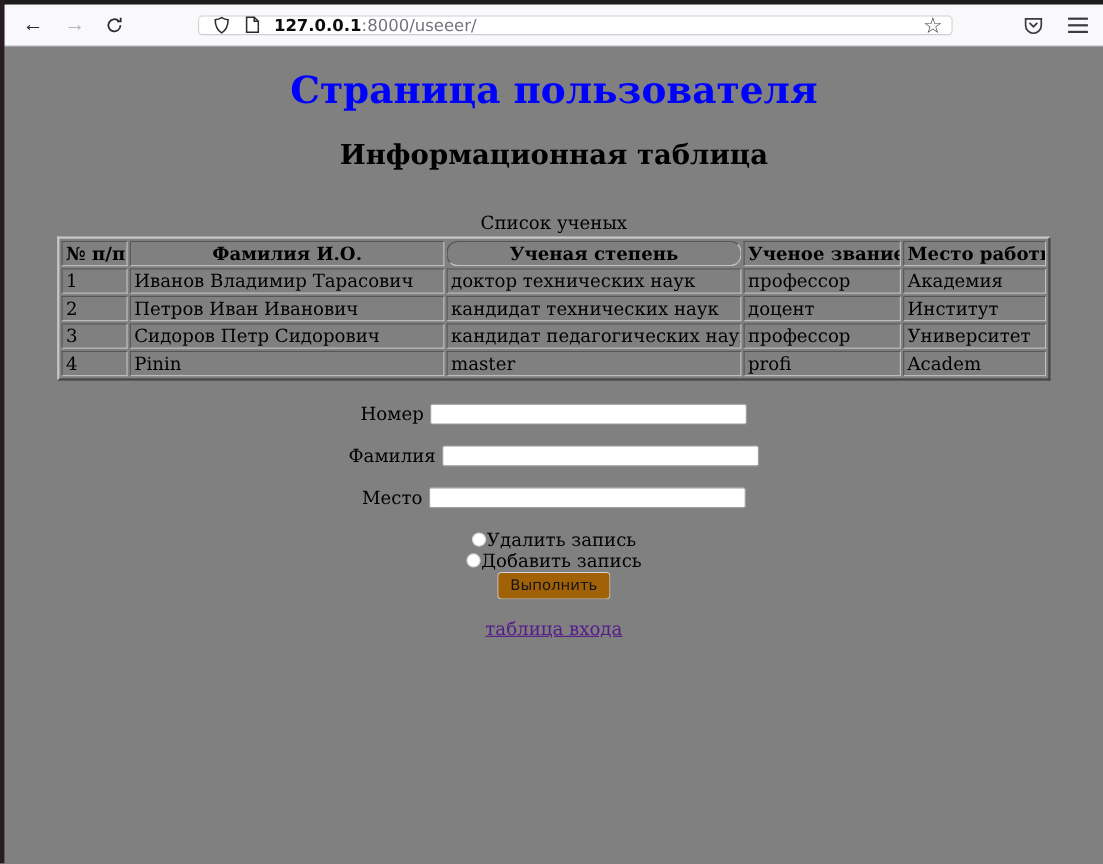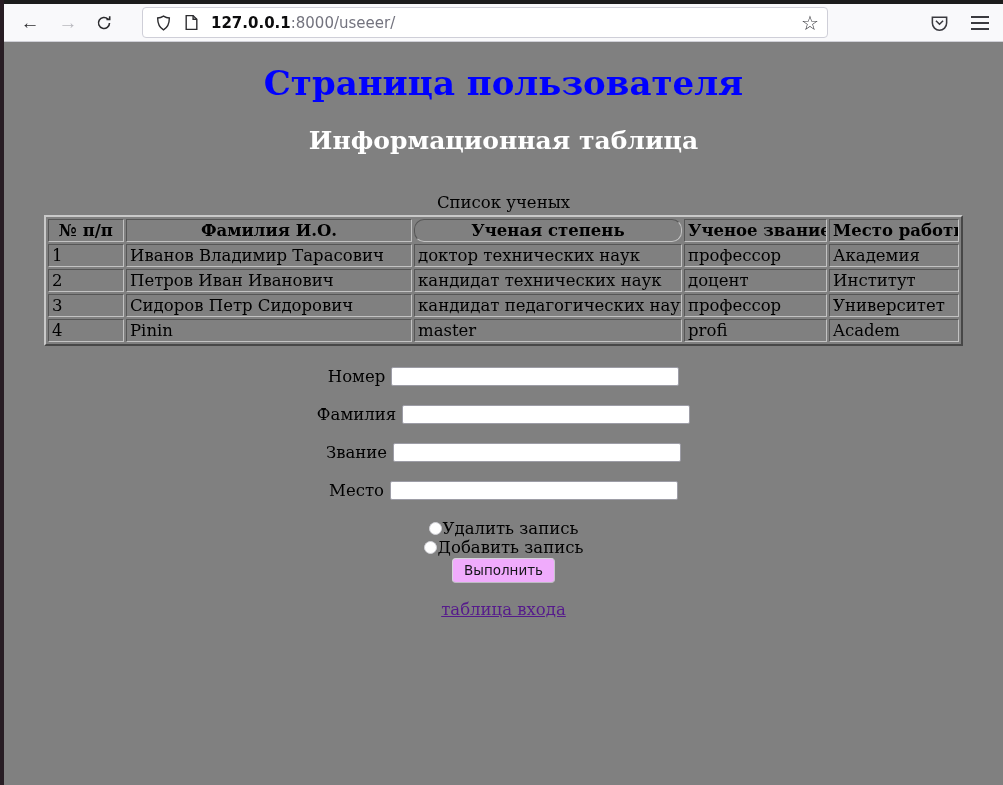--- a/index.html
+++ b/index.html
@@ -19,55 +19,55 @@
     display:flex;align-items:center;box-sizing:border-box;padding:0 10px;
     font-family:"DejaVu Sans","Liberation Sans",sans-serif;
   }
   .nav-btn{width:24px;height:24px;display:flex;align-items:center;justify-content:center;
     font-size:19px;color:#2b2b2e;cursor:pointer;background:none;border:none;padding:0;}
   .nav-btn.disabled{color:#b8b8be;}
   .nav-back{margin-left:4px;}
   .nav-fwd{margin-left:14px;}
   .nav-reload{margin-left:12px;}
   .urlbar{
-    margin-left:26px;width:686px;height:31px;box-sizing:border-box;
+    margin-left:64px;width:686px;height:18px;box-sizing:border-box;
     background:#ffffff;border:1px solid #cfcfd8;border-radius:4px;
     display:flex;align-items:center;padding:0 6px 0 10px;
   }
   .urlbar .icon{display:flex;align-items:center;justify-content:center;width:20px;height:20px;cursor:pointer;}
   .url-text{flex:1;margin-left:10px;font-size:15px;white-space:nowrap;overflow:hidden;}
   .url-domain{color:#0c0c0d;font-weight:600;}
   .url-rest{color:#73737e;}
   .star{font-size:20px;color:#3a3a3f;line-height:1;cursor:pointer;margin-right:2px;}
   .pocket{margin-left:auto;cursor:pointer;display:flex;align-items:center;}
   .menu-btn{margin-left:22px;margin-right:4px;cursor:pointer;display:flex;flex-direction:column;gap:4px;}
   .menu-btn div{width:18px;height:2px;background:#3a3a3f;}
 
   
   .page{
     position:absolute;top:43px;left:4px;width:999px;height:742px;
     background:#808080;text-align:center;overflow:hidden;color:#000;
   }
   h1.title{font-size:34px;line-height:1.16;margin:21px 0 0;font-weight:bold;}
-  h2.subtitle{font-size:25px;line-height:1.16;margin:23px 0 18px;font-weight:bold;color:#ffffff;}
+  h2.subtitle{font-size:25px;line-height:1.16;margin:23px 0 18px;font-weight:bold;color:#000000;}
 
   table.scientists{
     margin:0 auto;border-collapse:separate;border-spacing:2px;
     width:868px;table-layout:fixed;box-sizing:border-box;
     border-style:solid;border-width:2px;border-color:#c9c9c9 #474747 #474747 #c9c9c9;
     font-size:16.5px;
   }
   table.scientists caption{font-size:16.5px;padding-bottom:3px;color:#000;margin-top:20px;}
   table.scientists th,table.scientists td{
     border-style:solid;border-width:1px;border-color:#565656 #c2c2c2 #c2c2c2 #565656;
     padding:1px 3px;box-sizing:border-box;overflow:hidden;white-space:nowrap;
   }
   table.scientists th{font-weight:bold;text-align:center;}
   table.scientists td{text-align:left;}
-  .col-num{width:76px;}
+  .col-num{width:60px;}
   .col-name{width:286px;}
   .col-degree{width:268px;border-radius:10px;}
   .col-rank{width:143px;}
   .col-place{width:130px;}
 
   form.record-form{margin:21px 0 0;}
   .form-row{margin:0 0 19px;line-height:19px;font-size:16.5px;}
   .form-row .lbl{margin-right:6px;}
   .form-row input[type=text]{
     width:288px;height:19px;box-sizing:border-box;vertical-align:middle;
@@ -76,21 +76,21 @@
     margin-top:-3px;
   }
   .radio-row{line-height:19px;font-size:16.5px;margin:0;}
   .radio-row input[type=radio]{
     appearance:none;-webkit-appearance:none;width:13px;height:13px;margin:0 1px 0 0;
     border-radius:50%;background:#fff;border:1px solid #d2d2d8;vertical-align:-1px;cursor:pointer;
   }
   .exec-btn{
     margin-top:1px;
     font-family:"DejaVu Sans","Liberation Sans",sans-serif;font-size:13.5px;color:#15141a;
-    background:#f0abfc;border:1px solid #d5d5da;border-bottom-color:#bcbcc2;border-right-color:#c6c6cc;
+    background:#a16207;border:1px solid #d5d5da;border-bottom-color:#bcbcc2;border-right-color:#c6c6cc;
     border-radius:4px;padding:3px 11px;cursor:pointer;line-height:1.2;
   }
   .login-link{display:inline-block;margin-top:17px;font-size:16.5px;color:#551a8b;text-decoration:underline;cursor:pointer;}
   svg{display:block;}
 </style>
 </head>
 <body>
 
 <div class="frame-top"></div>
 <div class="frame-left"></div>
@@ -182,23 +182,20 @@
   </table>
 
   <form class="record-form">
     <p class="form-row">
       <span class="lbl">Номер</span><input type="text" value="" style="">
     </p>
     <p class="form-row">
       <span class="lbl">Фамилия</span><input type="text" value="" style="">
     </p>
     <p class="form-row">
-      <span class="lbl">Звание</span><input type="text" value="" style="">
-    </p>
-    <p class="form-row">
       <span class="lbl">Место</span><input type="text" value="" style="">
     </p>
 
     <div class="radio-row">
       <input type="radio" name="action" style=""><span>Удалить запись</span>
     </div>
     <div class="radio-row">
       <input type="radio" name="action" style=""><span>Добавить запись</span>
     </div>
 

